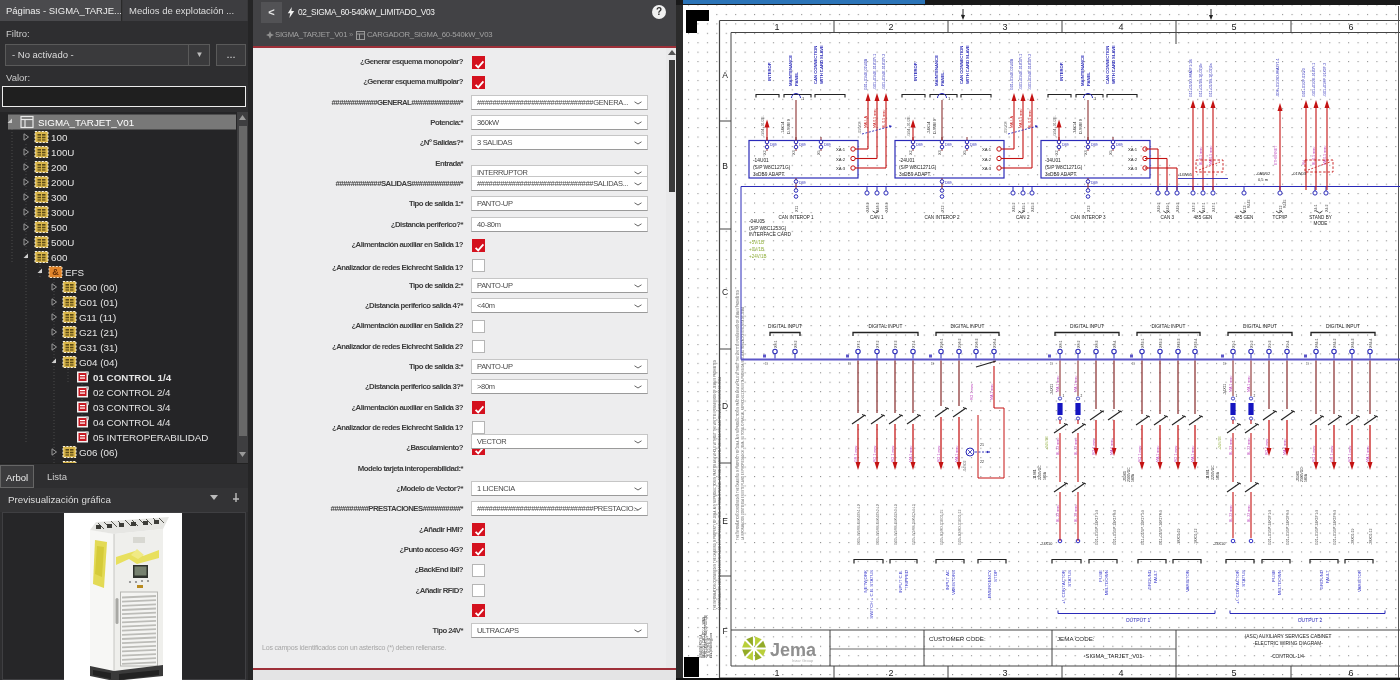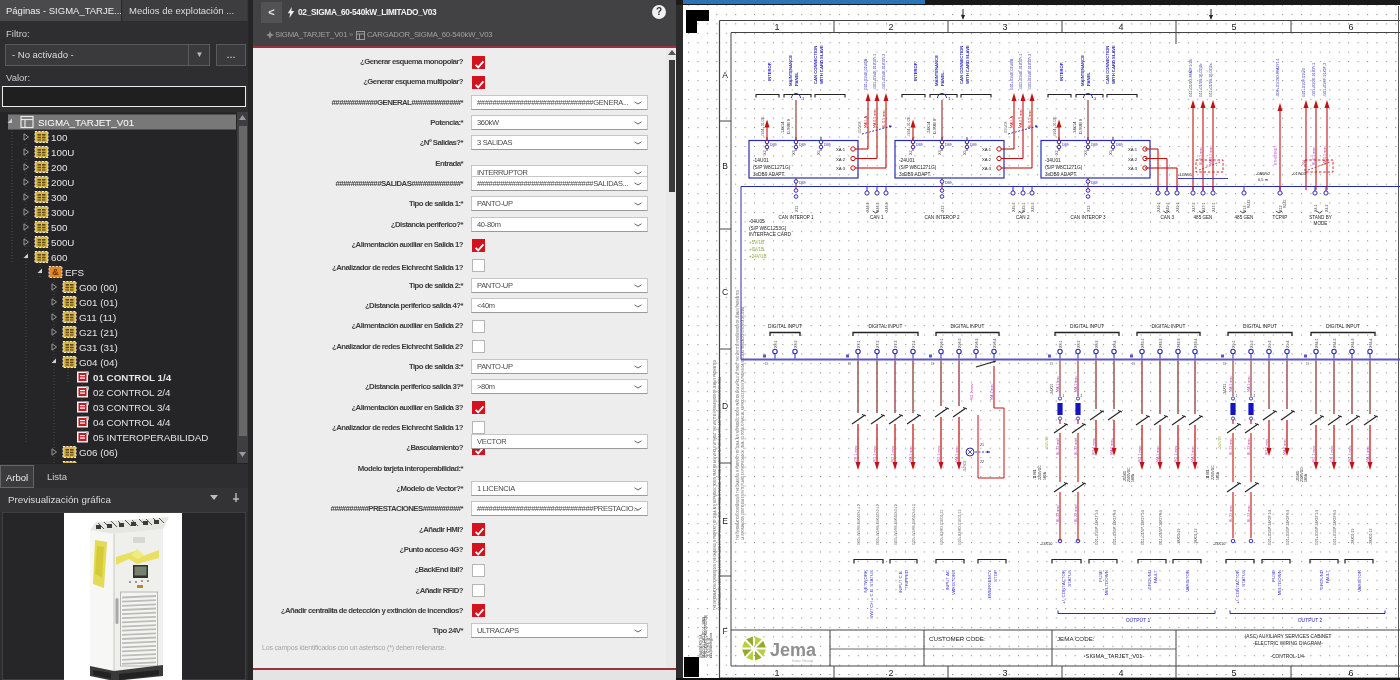--- a/index.html
+++ b/index.html
@@ -19,21 +19,21 @@
 .abar { position:absolute; left:0; top:463px; width:248px; height:25px; background:#2e2e30; border-top:1px solid #222; }
 .atab { position:absolute; left:0px; top:1px; width:34px; height:23px; border:1px solid #666; background:#3c3c3e; color:#eee; font-size:9.5px; text-align:center; line-height:24px; }
 .ltab { position:absolute; left:40px; top:1px; width:34px; height:23px; color:#ccc; font-size:9.5px; text-align:center; line-height:24px; }
 .phead { position:absolute; left:0; top:488px; width:248px; height:24px; background:#333335; color:#ddd; font-size:9.8px; line-height:24px; padding-left:8px; }
 .picons { position:absolute; right:8px; top:488px; height:24px; color:#bbb; font-size:10px; line-height:24px; letter-spacing:6px; }
 .pbody { position:absolute; left:2px; top:512px; width:244px; height:168px; background:#262628; border:1px solid #3f3f42; }
 #middle { position:absolute; left:248px; top:0; width:428px; height:680px; background:#ededee; }
 .mgap { position:absolute; left:0; top:0; width:5px; height:680px; background:#252526; }
 .mtitle { position:absolute; left:5px; top:0; width:423px; height:25px; background:#424245; }
 .backbtn { position:absolute; left:8px; top:2px; width:21px; height:21px; background:#525255; color:#e8e8e8; font-size:11px; text-align:center; line-height:20px; font-weight:bold; }
-.mtext { position:absolute; left:45px; top:0; color:#f2f2f2; font-size:8.3px; font-weight:bold; letter-spacing:-0.3px; line-height:25px; white-space:nowrap; }
+.mtext { position:absolute; left:45px; top:0; color:#f2f2f2; font-size:8.3px; font-weight:normal; letter-spacing:-0.3px; line-height:25px; white-space:nowrap; }
 .bolt { position:absolute; left:34px; top:6px; }
 .helpc { position:absolute; right:10px; top:5px; width:14px; height:14px; background:#f0f0f0; border-radius:50%; color:#333; font-size:10px; font-weight:bold; text-align:center; line-height:14px; }
 .mcrumb { position:absolute; left:5px; top:25px; width:423px; height:21px; background:#424245; color:#a2a2a2; font-size:7.7px; letter-spacing:-0.2px; line-height:20px; }
 .redline { position:absolute; left:5px; top:46px; width:423px; height:2px; background:#9e3039; }
 .formarea { position:absolute; left:5px; top:48px; width:415px; height:620px; background:#ededee; }
 .lbl { position:absolute; right:213px; width:360px; height:16px; line-height:16px; text-align:right; font-size:7.8px; font-weight:bold; letter-spacing:-0.55px; color:#3d3d3d; white-space:nowrap; }
 .cbx { position:absolute; left:224px; width:13px; height:13px; background:#fff; border:1px solid #b5b5b5; }
 .cbx.on { background:#d4111e; border:1px solid #d4111e; }
 .dd { position:absolute; left:223px; width:177px; height:15px; background:#fff; border:1px solid #c6c6c6; border-bottom:1px solid #9a9a9a; font-size:7.5px; letter-spacing:-0.3px; color:#4a4a4a; line-height:13px; padding-left:5px; white-space:nowrap; overflow:hidden; }
 .dd .car { position:absolute; right:5px; top:5px; }
@@ -514,21 +514,20 @@
         <path d="M2.6,6.8 L5.2,9.4 L10.4,3.4" stroke="#fff" stroke-width="1.8" fill="none"></path>
       </svg></div>
 <div class="lbl" style="top:541.9px">¿Punto acceso 4G?</div>
 <div class="cbx on" style="top:543.4px"><svg width="13" height="13" viewBox="0 0 13 13">
         <path d="M2.6,6.8 L5.2,9.4 L10.4,3.4" stroke="#fff" stroke-width="1.8" fill="none"></path>
       </svg></div>
 <div class="lbl" style="top:562.2px">¿BackEnd ibil?</div>
 <div class="cbx" style="top:563.8px"></div>
 <div class="lbl" style="top:582.6px">¿Añadir RFID?</div>
 <div class="cbx" style="top:584.1px"></div>
-<div class="lbl" style="top:602.9px">¿Añadir centralita de detección y extinción de incendios?</div>
 <div class="cbx on" style="top:604.4px"><svg width="13" height="13" viewBox="0 0 13 13">
         <path d="M2.6,6.8 L5.2,9.4 L10.4,3.4" stroke="#fff" stroke-width="1.8" fill="none"></path>
       </svg></div>
 <div class="lbl" style="top:623.2px">Tipo 24V*</div>
 <div class="dd" style="top:623.2px"><span>ULTRACAPS</span>
 <svg class="car" width="8" height="4" viewBox="0 0 8 4">
         <path d="M0.5,0.8 L4,3 L7.5,0.8" stroke="#666" stroke-width="1" fill="none"></path>
       </svg></div>
   <div class="fnote">Los campos identificados con un asterisco (*) deben rellenarse.</div>
   <div class="redline2"></div>

